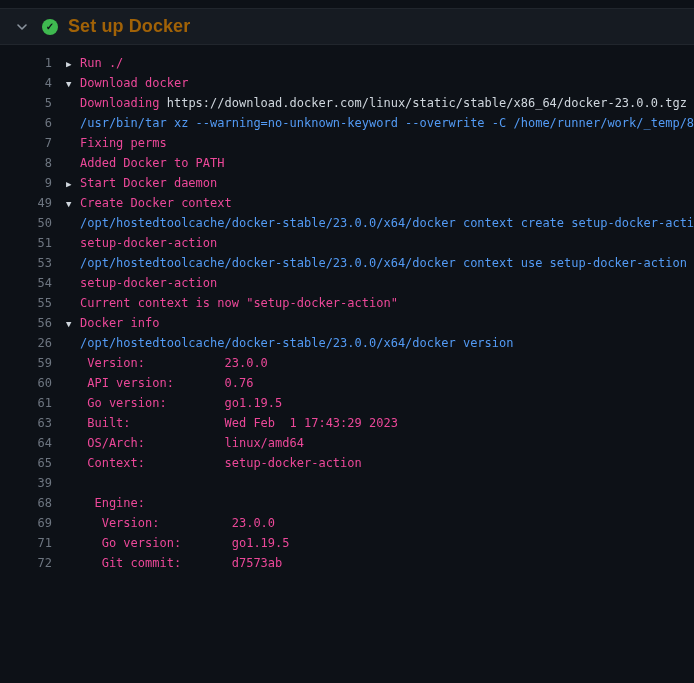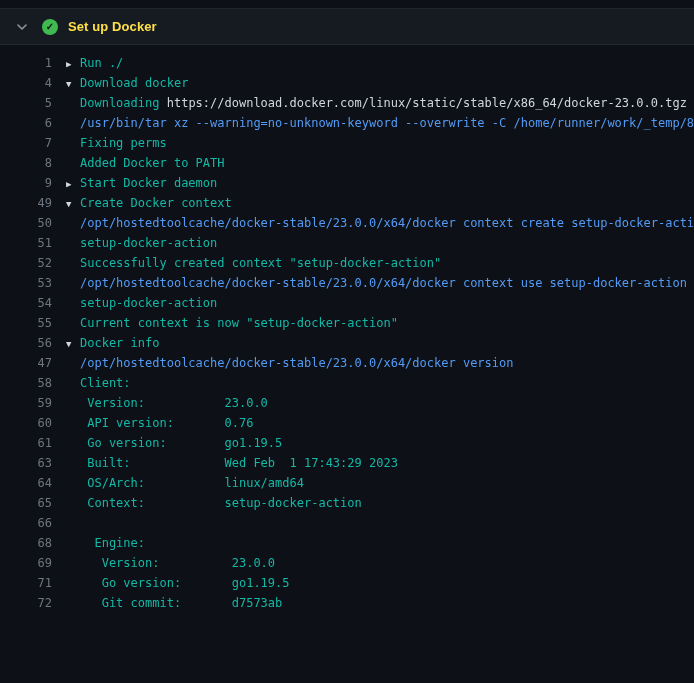--- a/index.html
+++ b/index.html
@@ -46,22 +46,22 @@
     color: #0d1117;
     display: flex;
     align-items: center;
     justify-content: center;
     font-size: 10px;
     font-weight: 700;
     margin-right: 10px;
     flex: none;
   }
   .step-title {
-    color: #fde047;
-    font-size: 13px;
+    color: #a16207;
+    font-size: 18px;
     font-weight: 600;
     letter-spacing: 0.1px;
   }
   .log-container {
     padding-top: 8px;
     font-family: "DejaVu Sans Mono", "Liberation Mono", monospace;
     font-size: 12px;
     overflow: hidden;
   }
   .log-row {
@@ -85,21 +85,21 @@
     overflow: hidden;
     color: #d0d7de;
   }
   .arrow-slot {
     display: inline-block;
     width: 14px;
     font-size: 9px;
     color: #d0d7de;
     vertical-align: middle;
   }
-  .s-plain   { color: #14b8a6; }
+  .s-plain   { color: #ec4899; }
   .s-command { color: #539bf5; }
   .s-link    { color: #d0d7de; cursor: pointer; }
 </style>
 </head>
 <body>
 
 <div class="page">
 
   <div class="step-header">
     <span class="chevron-icon">
@@ -146,46 +146,38 @@
   </div>
       <div class="log-row">
     <span class="line-num">50</span>
     <span class="line-content"><span class="arrow-slot"></span><span class="s-command">/opt/hostedtoolcache/docker-stable/23.0.0/x64/docker context create setup-docker-action</span></span>
   </div>
       <div class="log-row">
     <span class="line-num">51</span>
     <span class="line-content"><span class="arrow-slot"></span><span class="s-plain">setup-docker-action</span></span>
   </div>
       <div class="log-row">
-    <span class="line-num">52</span>
-    <span class="line-content"><span class="arrow-slot"></span><span class="s-plain">Successfully created context "setup-docker-action"</span></span>
-  </div>
-      <div class="log-row">
     <span class="line-num">53</span>
     <span class="line-content"><span class="arrow-slot"></span><span class="s-command">/opt/hostedtoolcache/docker-stable/23.0.0/x64/docker context use setup-docker-action</span></span>
   </div>
       <div class="log-row">
     <span class="line-num">54</span>
     <span class="line-content"><span class="arrow-slot"></span><span class="s-plain">setup-docker-action</span></span>
   </div>
       <div class="log-row">
     <span class="line-num">55</span>
     <span class="line-content"><span class="arrow-slot"></span><span class="s-plain">Current context is now "setup-docker-action"</span></span>
   </div>
       <div class="log-row">
     <span class="line-num">56</span>
     <span class="line-content"><span class="arrow-slot">▼</span><span class="s-plain">Docker info</span></span>
   </div>
       <div class="log-row">
-    <span class="line-num">47</span>
+    <span class="line-num">26</span>
     <span class="line-content"><span class="arrow-slot"></span><span class="s-command">/opt/hostedtoolcache/docker-stable/23.0.0/x64/docker version</span></span>
-  </div>
-      <div class="log-row">
-    <span class="line-num">58</span>
-    <span class="line-content"><span class="arrow-slot"></span><span class="s-plain">Client:</span></span>
   </div>
       <div class="log-row">
     <span class="line-num">59</span>
     <span class="line-content"><span class="arrow-slot"></span><span class="s-plain"> Version:           23.0.0</span></span>
   </div>
       <div class="log-row">
     <span class="line-num">60</span>
     <span class="line-content"><span class="arrow-slot"></span><span class="s-plain"> API version:       0.76</span></span>
   </div>
       <div class="log-row">
@@ -198,21 +190,21 @@
   </div>
       <div class="log-row">
     <span class="line-num">64</span>
     <span class="line-content"><span class="arrow-slot"></span><span class="s-plain"> OS/Arch:           linux/amd64</span></span>
   </div>
       <div class="log-row">
     <span class="line-num">65</span>
     <span class="line-content"><span class="arrow-slot"></span><span class="s-plain"> Context:           setup-docker-action</span></span>
   </div>
       <div class="log-row">
-    <span class="line-num">66</span>
+    <span class="line-num">39</span>
     <span class="line-content"><span class="arrow-slot"></span></span>
   </div>
       <div class="log-row">
     <span class="line-num">68</span>
     <span class="line-content"><span class="arrow-slot"></span><span class="s-plain">  Engine:</span></span>
   </div>
       <div class="log-row">
     <span class="line-num">69</span>
     <span class="line-content"><span class="arrow-slot"></span><span class="s-plain">   Version:          23.0.0</span></span>
   </div>

